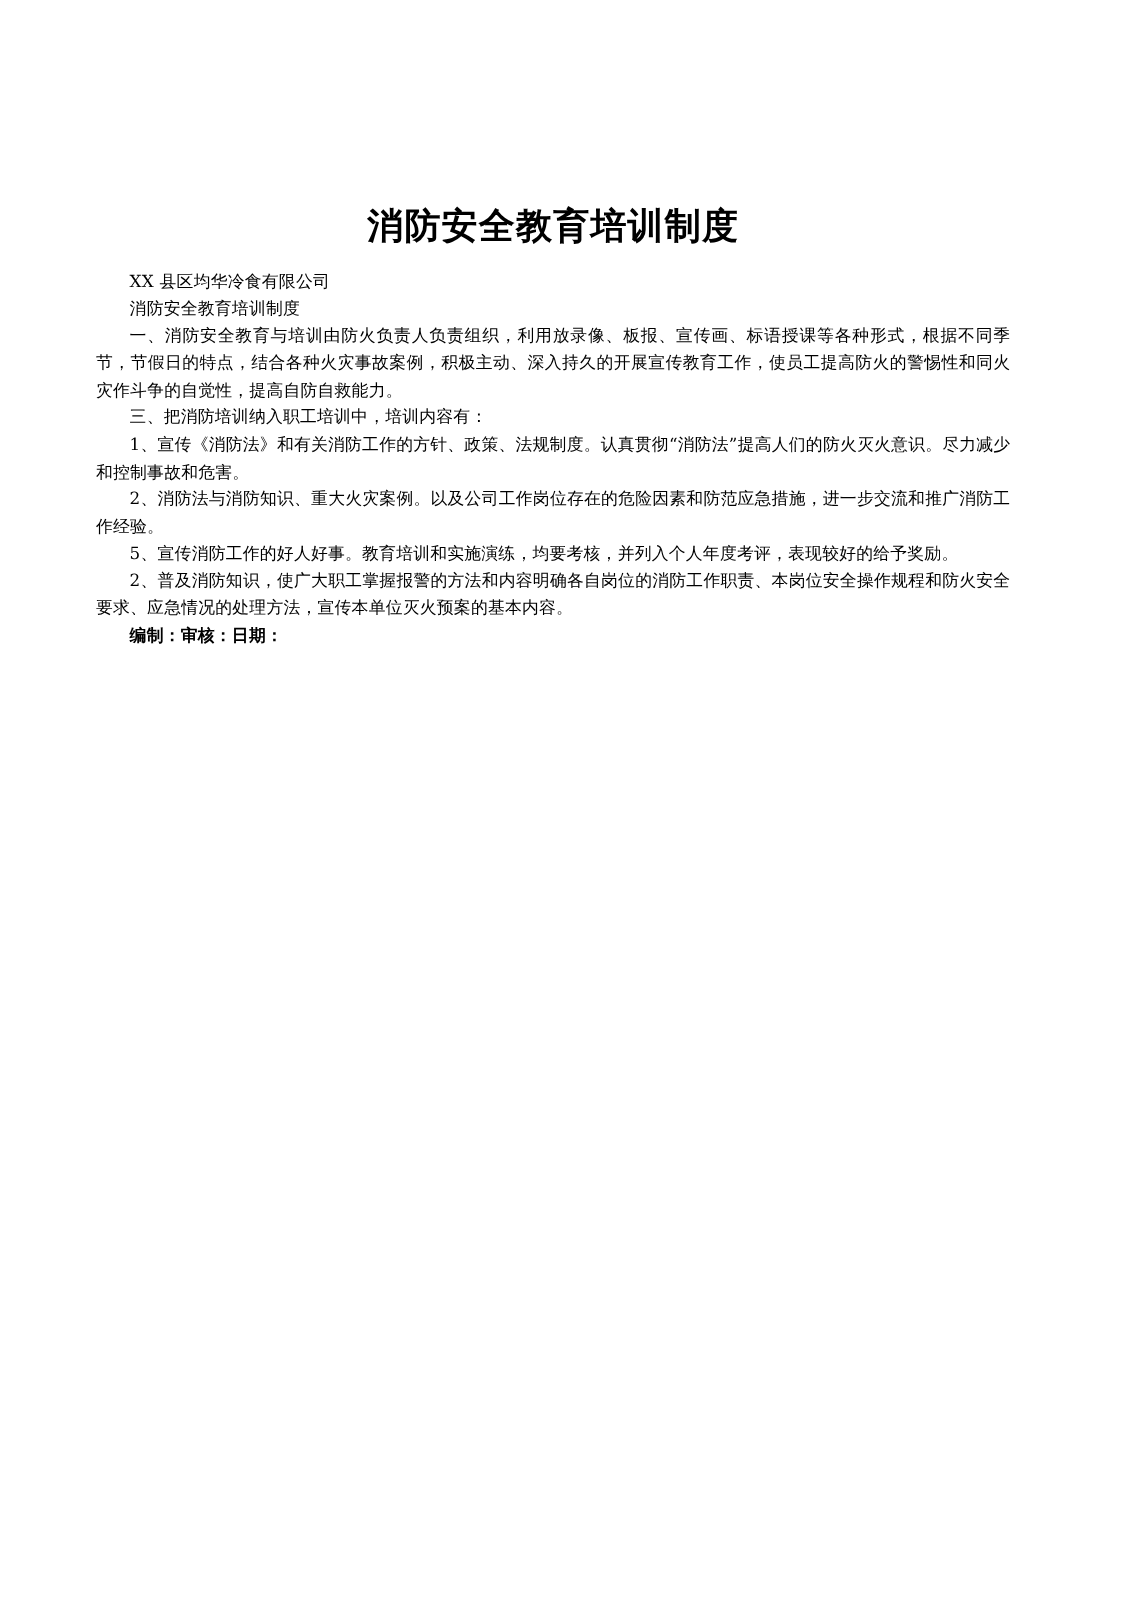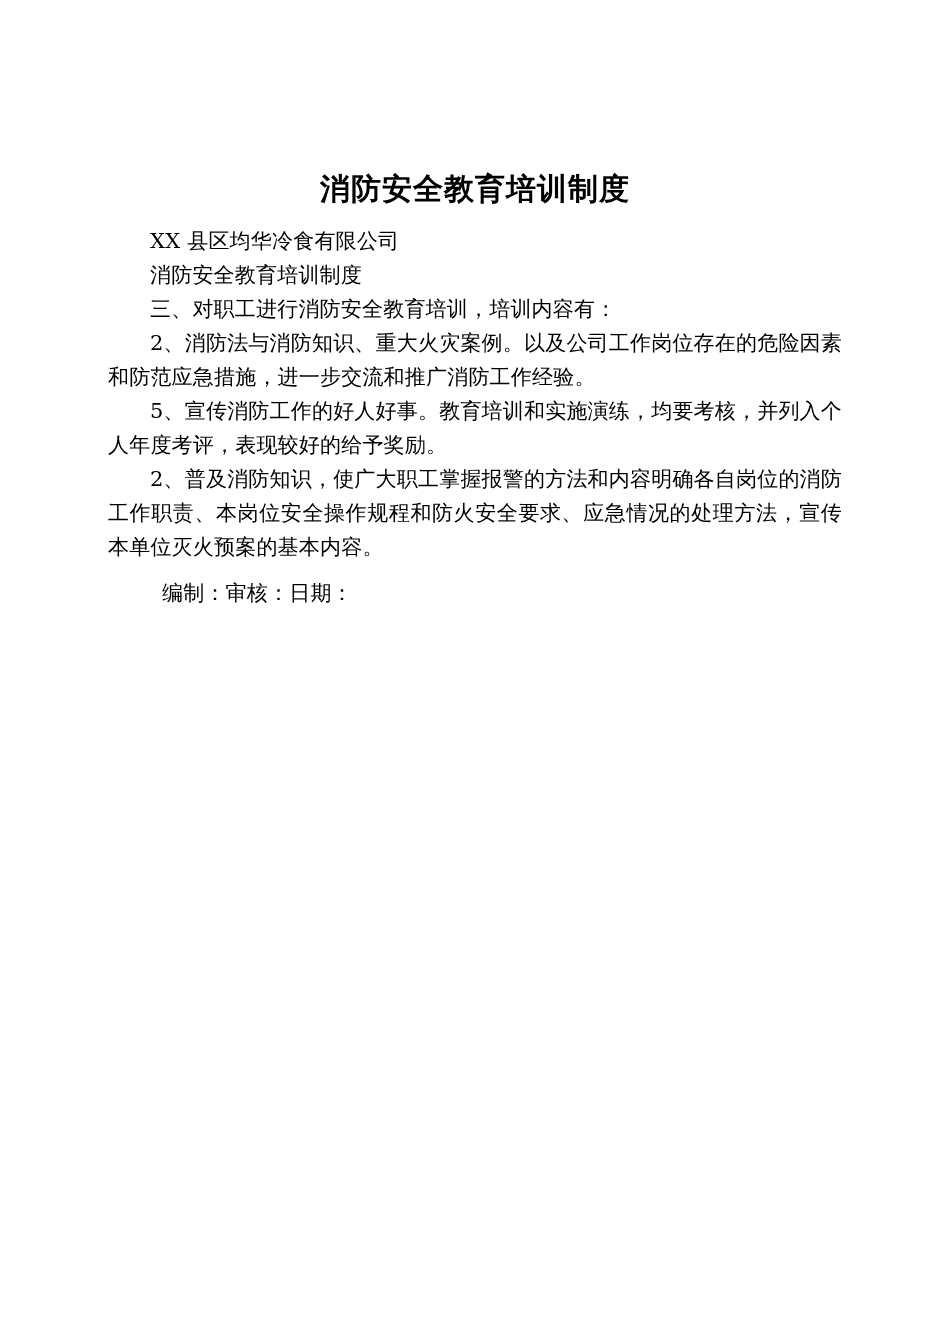--- a/index.html
+++ b/index.html
@@ -12,67 +12,70 @@
     height: 1344px;
     font-family: "DejaVu Serif", "Liberation Serif", serif;
     color: #000000;
     overflow: hidden;
   }
   .page {
     position: relative;
     width: 950px;
     height: 1344px;
     box-sizing: border-box;
-    padding: 168px 108px 0 108px;
+    padding: 168px 108px 0 80px;
   }
   .doc-title {
     text-align: center;
     font-size: 30px;
     font-weight: bold;
     letter-spacing: 1px;
     line-height: 1.4;
     margin: 0 0 14px 0;
     font-family: "DejaVu Serif", "Liberation Serif", serif;
   }
   .body-block {
-    font-size: 21px;
+    font-size: 14px;
     line-height: 1.62;
     text-align: justify;
     text-justify: inter-ideograph;
     letter-spacing: 0.2px;
   }
   p.para {
     margin: 0;
     padding: 0;
     text-indent: 2em;
   }
   p.plain {
     margin: 0;
     padding: 0;
     text-indent: 2em;
   }
   p.noindent {
-    margin: 12px;
+    margin: 0;
     padding: 0;
     text-indent: 2em;
+    font-weight: bold;
   }
 </style>
 </head>
 <body>
 
 <div class="page">
 
   <h1 class="doc-title">消防安全教育培训制度</h1>
 
   <div class="body-block">
 
     <p class="plain">XX 县区均华冷食有限公司</p>
     <p class="plain">消防安全教育培训制度</p>
 
-    <p class="para">三、对职工进行消防安全教育培训，培训内容有：</p>
+    <p class="para">一、消防安全教育与培训由防火负责人负责组织，利用放录像、板报、宣传画、标语授课等各种形式，根据不同季节，节假日的特点，结合各种火灾事故案例，积极主动、深入持久的开展宣传教育工作，使员工提高防火的警惕性和同火灾作斗争的自觉性，提高自防自救能力。</p>
+    <p class="para">三、把消防培训纳入职工培训中，培训内容有：</p>
+    <p class="para">1、宣传《消防法》和有关消防工作的方针、政策、法规制度。认真贯彻“消防法”提高人们的防火灭火意识。尽力减少和控制事故和危害。</p>
     <p class="para">2、消防法与消防知识、重大火灾案例。以及公司工作岗位存在的危险因素和防范应急措施，进一步交流和推广消防工作经验。</p>
     <p class="para">5、宣传消防工作的好人好事。教育培训和实施演练，均要考核，并列入个人年度考评，表现较好的给予奖励。</p>
     <p class="para">2、普及消防知识，使广大职工掌握报警的方法和内容明确各自岗位的消防工作职责、本岗位安全操作规程和防火安全要求、应急情况的处理方法，宣传本单位灭火预案的基本内容。</p>
 
     <p class="noindent">编制：审核：日期：</p>
 
   </div>
 </div>
 
 </body></html>

